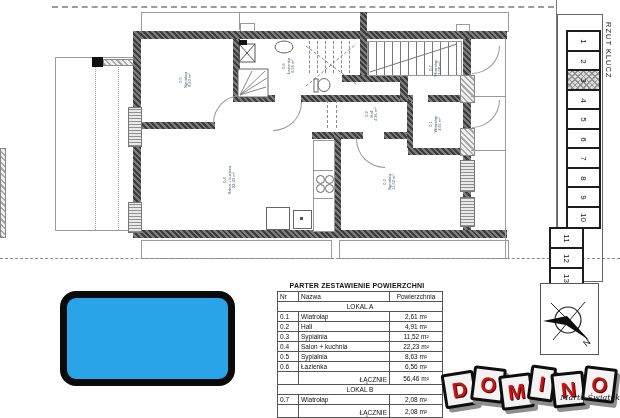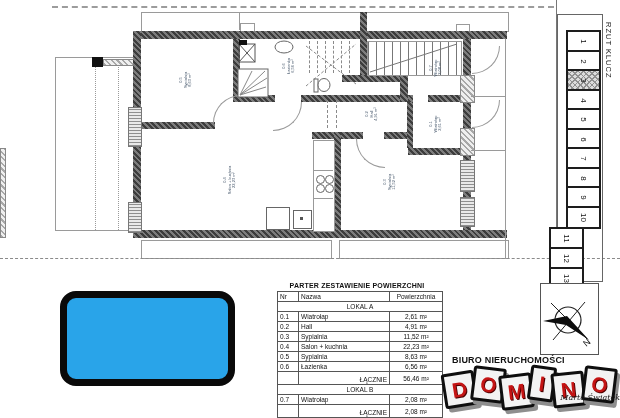--- a/index.html
+++ b/index.html
@@ -330,21 +330,20 @@
   <div class="compassbox">
     <svg width="57" height="70" viewBox="0 0 57 70">
       <circle cx="27" cy="36" r="13" fill="none" stroke="#222" stroke-width="1.2"></circle>
       <line x1="10" y1="19" x2="46" y2="55" stroke="#222" stroke-width="1"></line>
       <line x1="44" y1="18" x2="12" y2="56" stroke="#222" stroke-width="1"></line>
       <polygon points="2,37 26,32 48,56 25,41" fill="#0d0d0d"></polygon>
       <text x="43" y="63" font-size="9" fill="#111" transform="rotate(-40 44 60)">N</text>
     </svg>
   </div>
 
-  <div class="office">BIURO NIERUCHOMOŚCI</div>
   <div class="tile" style="left:443px;top:372px;transform:rotate(-9deg);">
       <span>D</span>
     </div>
   <div class="tile" style="left:472px;top:367px;transform:rotate(7deg);">
       <span>O</span>
     </div>
   <div class="tile" style="left:500px;top:374px;transform:rotate(-7deg);">
       <span>M</span>
     </div>
   <div class="tile" style="left:529px;top:366px;width:20px;transform:rotate(8deg);">

